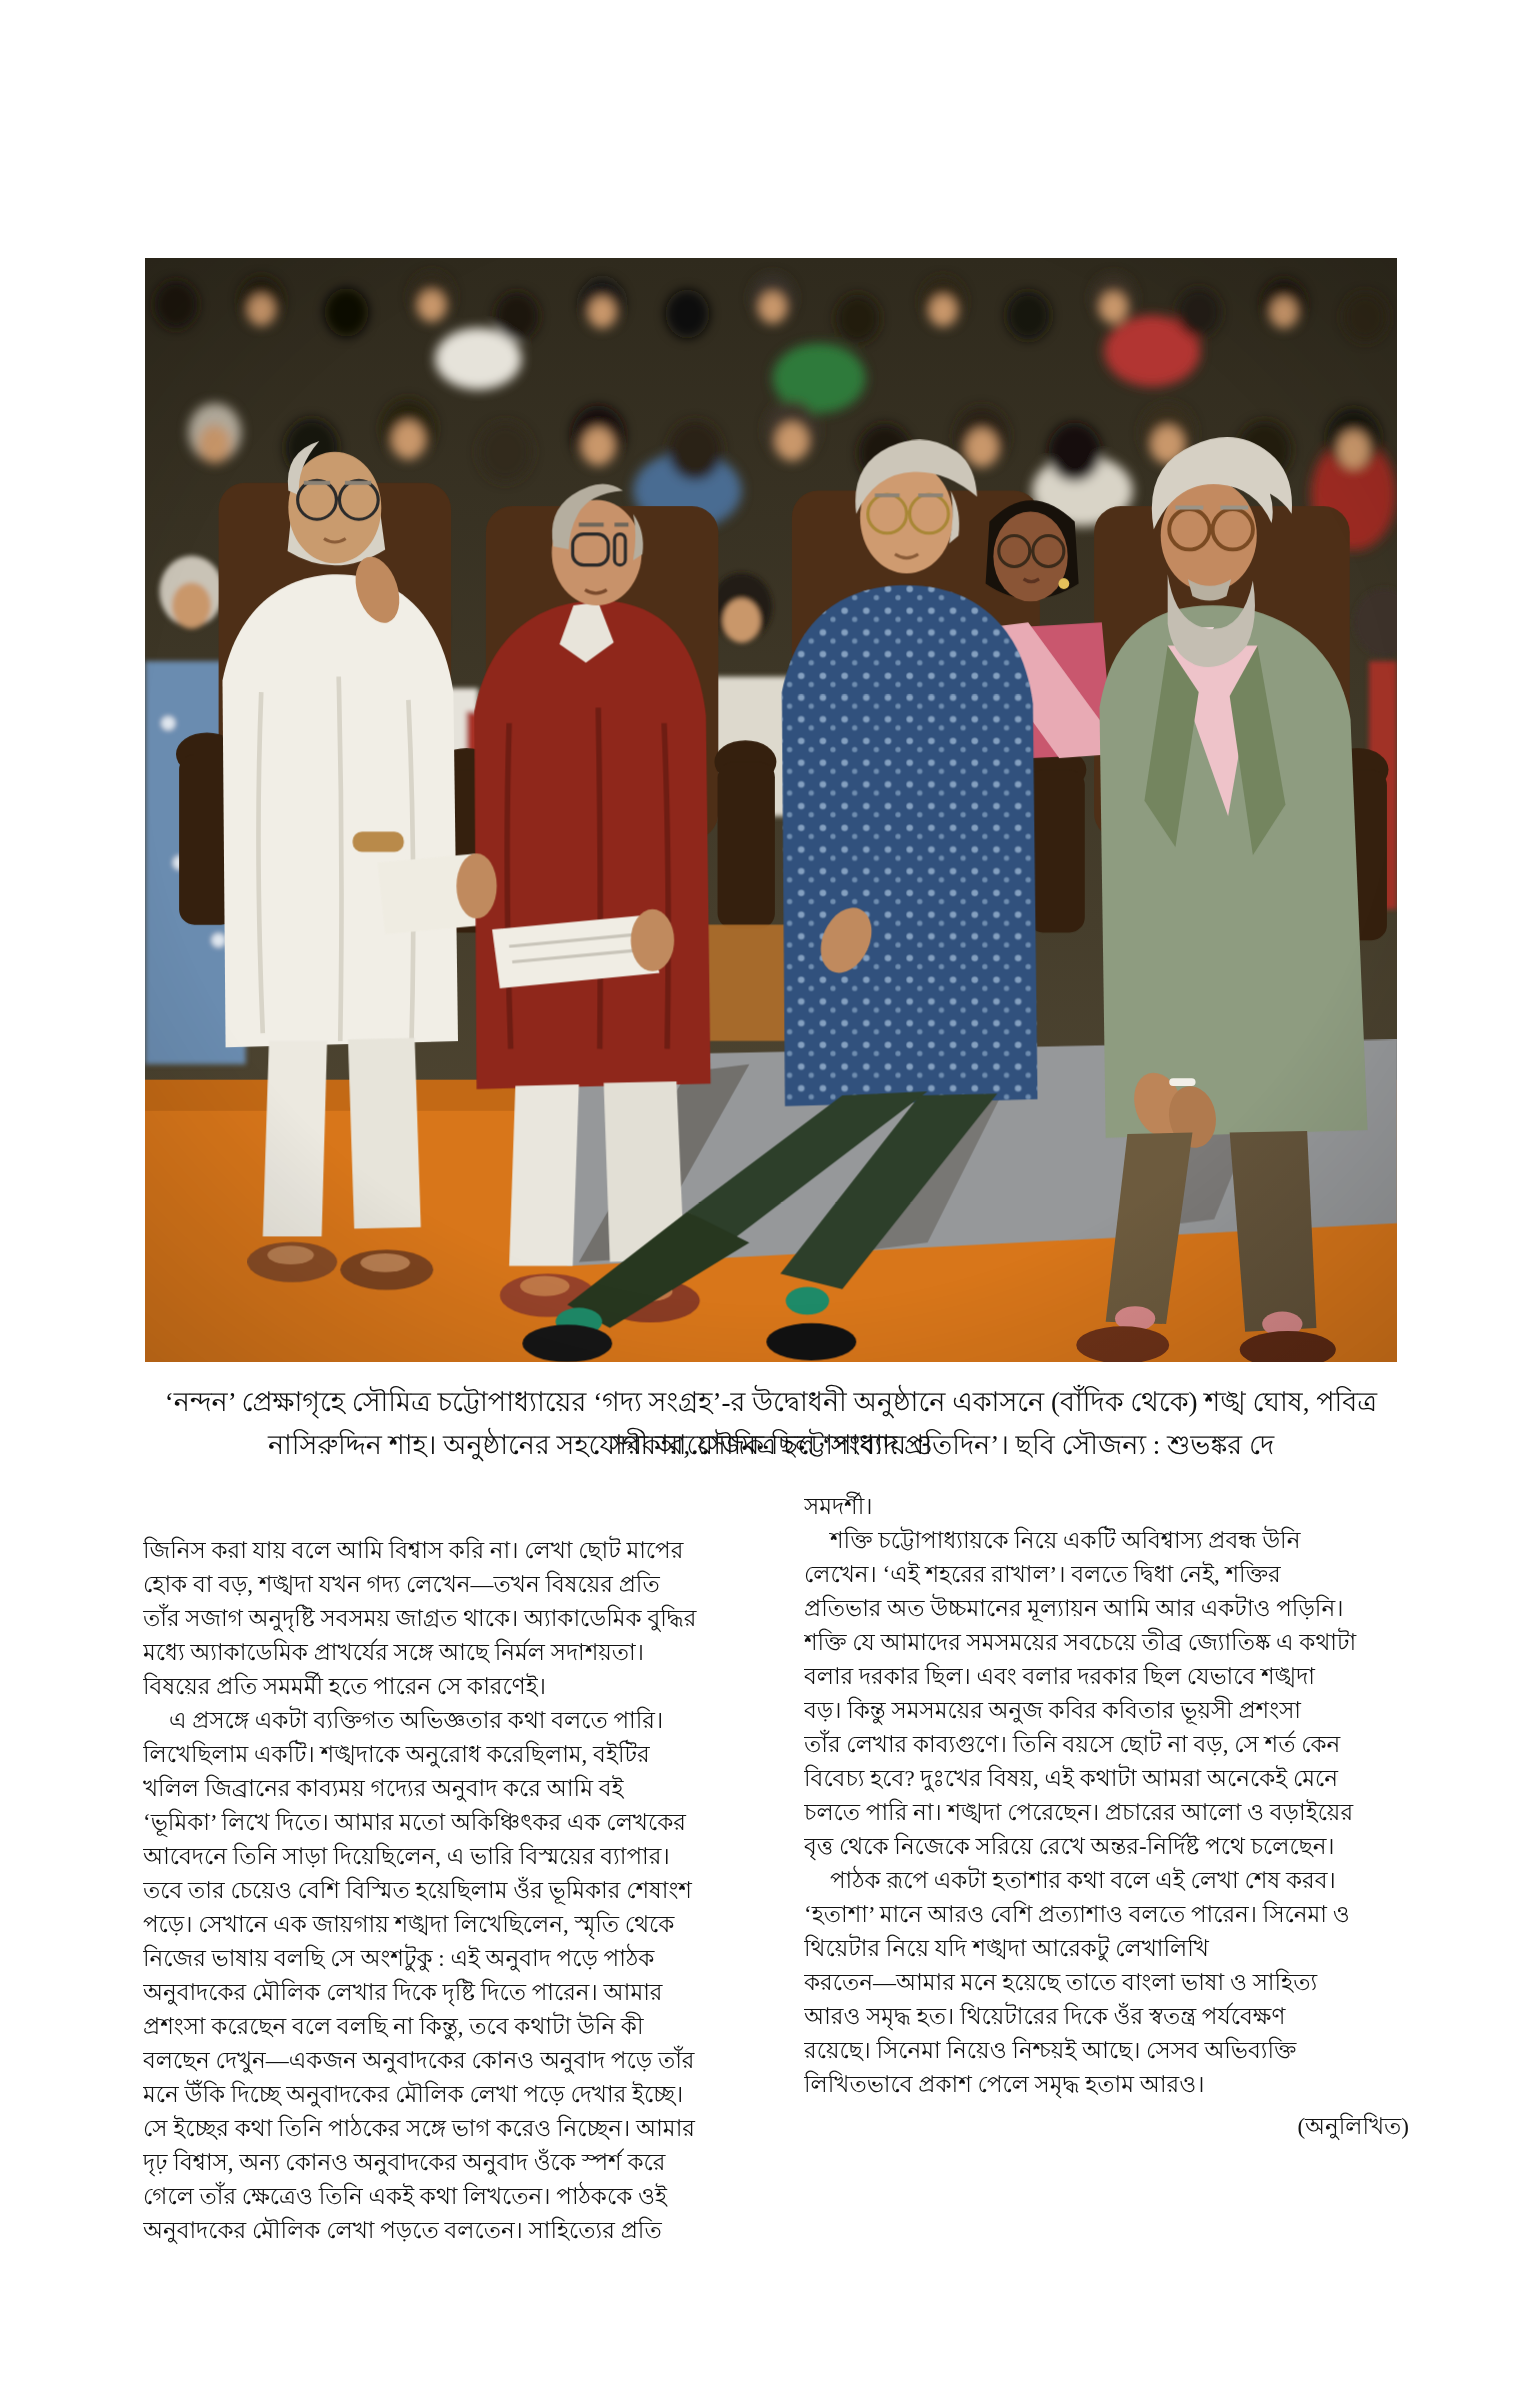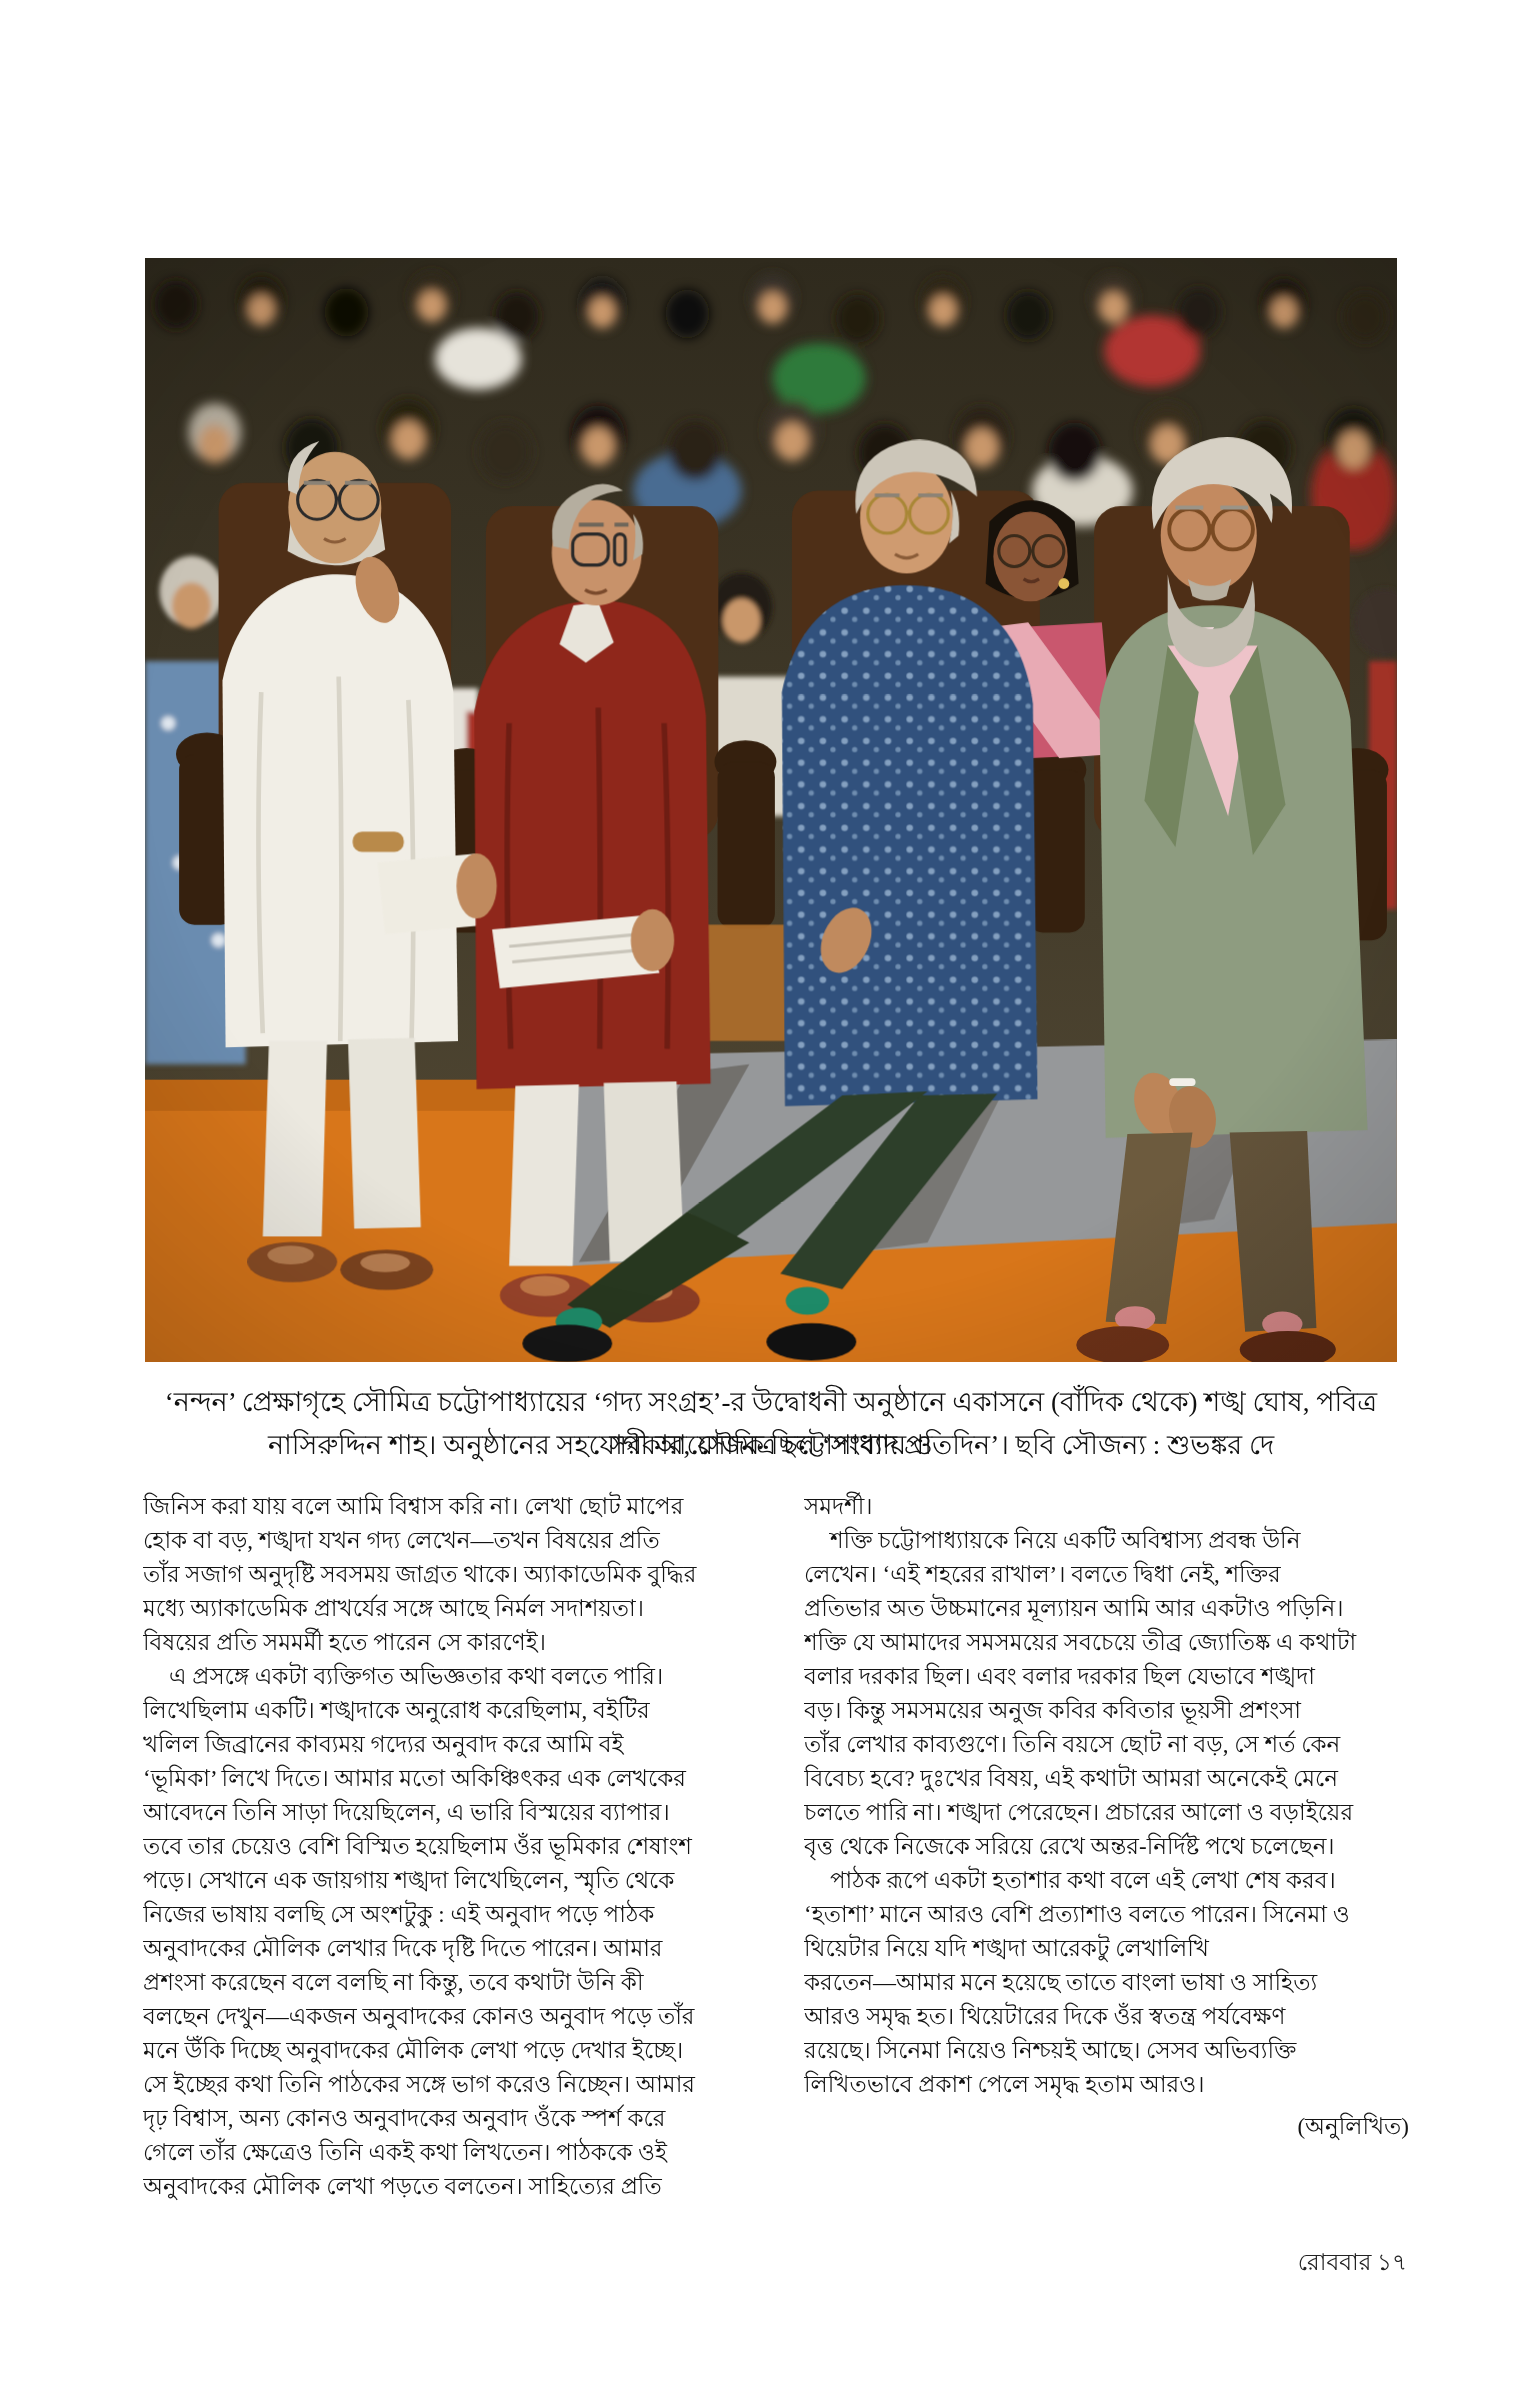--- a/index.html
+++ b/index.html
@@ -16,21 +16,21 @@
   }
   .photo svg{display:block;width:100%;height:100%;}
   .caption{
     position:absolute;left:145px;top:1381px;width:1252px;
     text-align:center;font-size:27px;line-height:43px;color:#101010;
   }
   .caption-line{height:43px;}
   .col{
     position:absolute;top:1490px;font-size:23px;line-height:34px;color:#131313;
   }
-  .col-left{left:143px;width:597px;}
+  .col-left{left:143px;width:597px;margin-top:44px;}
   .col-right{left:804px;width:605px;}
   .line{height:34px;white-space:nowrap;overflow:hidden;}
   .line.indent{padding-left:26px;font-family:Liberation Serif, serif;}
   .footer{
     position:absolute;left:804px;top:2244px;width:603px;
     text-align:right;font-size:23px;color:#222;
   }
 </style>
 </head>
 <body>
@@ -305,16 +305,15 @@
       <div class="line indent">পাঠক রূপে একটা হতাশার কথা বলে এই লেখা শেষ করব।</div>
       <div class="line">‘হতাশা’ মানে আরও বেশি প্রত্যাশাও বলতে পারেন। সিনেমা ও</div>
       <div class="line">থিয়েটার নিয়ে যদি শঙ্খদা আরেকটু লেখালিখি</div>
       <div class="line">করতেন—আমার মনে হয়েছে তাতে বাংলা ভাষা ও সাহিত্য</div>
       <div class="line">আরও সমৃদ্ধ হত। থিয়েটারের দিকে ওঁর স্বতন্ত্র পর্যবেক্ষণ</div>
       <div class="line">রয়েছে। সিনেমা নিয়েও নিশ্চয়ই আছে। সেসব অভিব্যক্তি</div>
       <div class="line">লিখিতভাবে প্রকাশ পেলে সমৃদ্ধ হতাম আরও।</div>
       <div class="line" style="text-align: right; margin-top: 8px;">(অনুলিখিত)</div>
     </div>
 
-  <div class="footer">রোববার ১৭</div>
 
 </div>
 
 
 </body></html>

